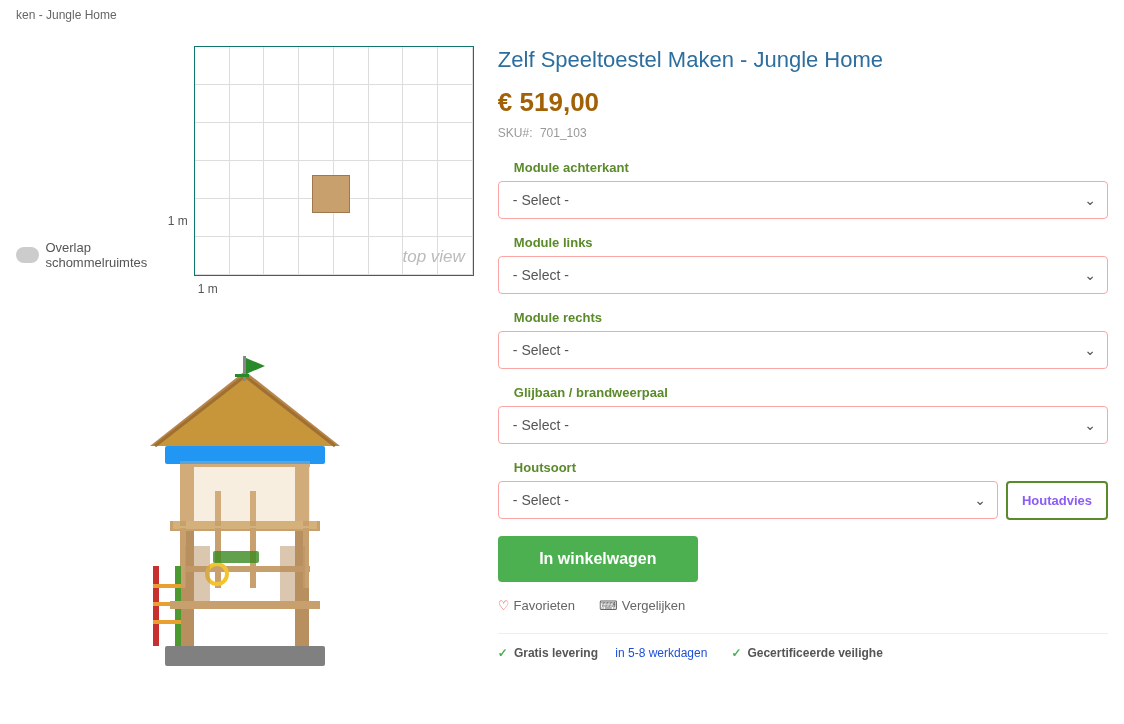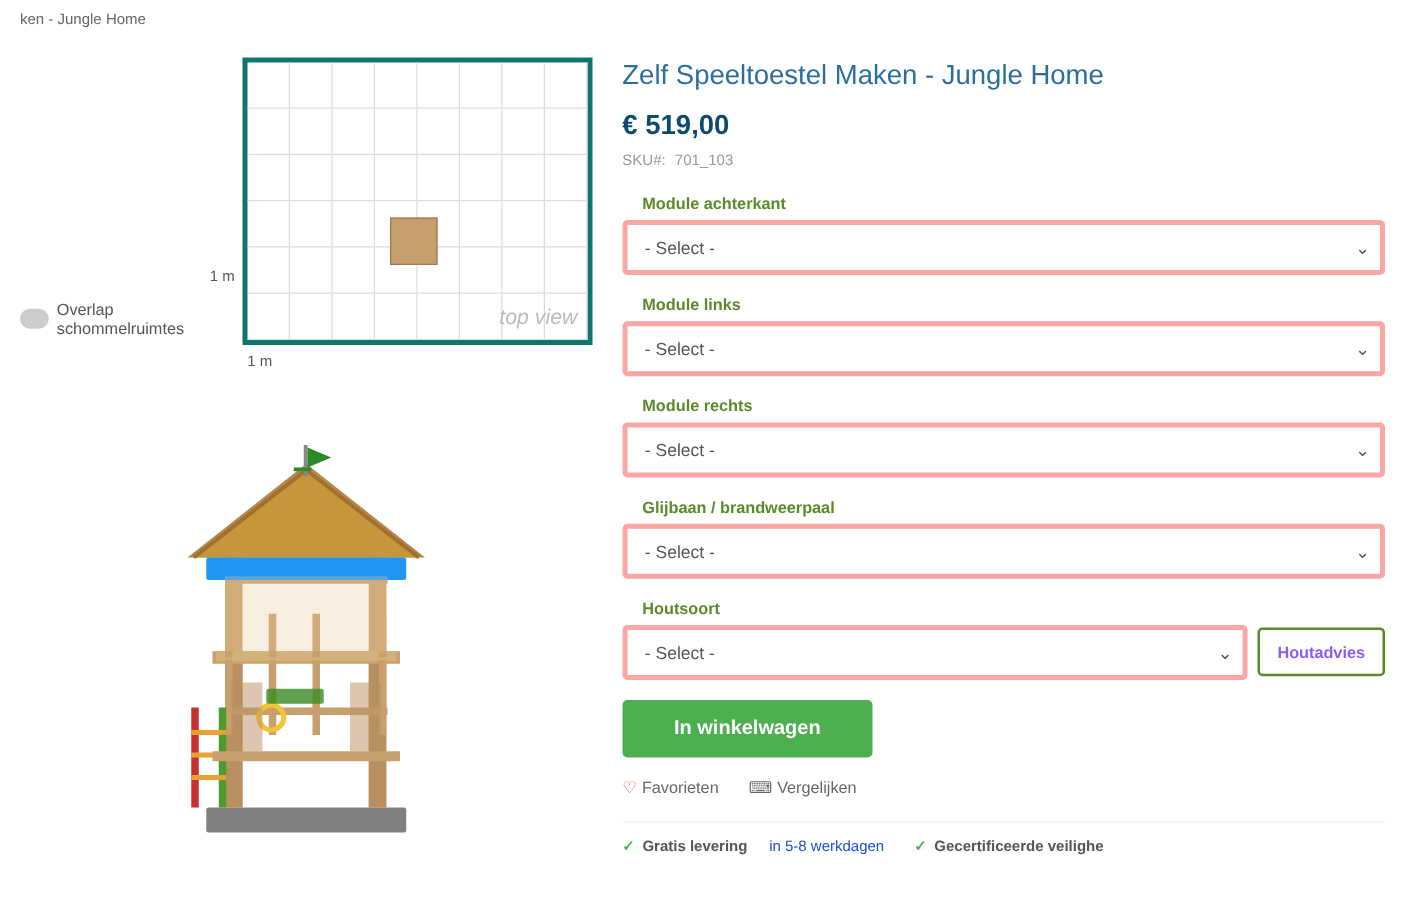--- a/index.html
+++ b/index.html
@@ -64,22 +64,22 @@
 
     .product-title {
       font-size: 22px;
       color: #2c6e9e;
       font-weight: normal;
       margin-bottom: 12px;
       line-height: 1.3;
     }
 
     .price {
-      font-size: 22px;
-      color: #0c4a6e;
+      font-size: 26px;
+      color: #a16207;
       font-weight: bold;
       margin-bottom: 8px;
     }
 
     .sku {
       font-size: 12px;
       color: #999;
       margin-bottom: 20px;
     }
 
@@ -103,21 +103,21 @@
     }
 
     .select-wrapper {
       flex: 1;
       position: relative;
     }
 
     .select-field {
       width: 100%;
       padding: 10px 14px;
-      border: 4px solid #fca5a5;
+      border: 1px solid #fca5a5;
       border-radius: 4px;
       appearance: none;
       background: #fff;
       font-size: 14px;
       color: #555;
       cursor: pointer;
     }
 
     .select-chevron {
       position: absolute;
@@ -244,21 +244,21 @@
   <div class="left-panel">
 
     <div class="top-view-area">
       <div class="overlap-label">
         <span class="overlap-toggle"></span>
         <span>Overlap schommelruimtes</span>
       </div>
       <div style="position:relative;margin-left:28px;">
         <span class="dim-label-side">1 m</span>
         <div class="top-view-wrapper">
-          <div style="position:absolute;inset:0;border:4px solid #0f766e;background:#fff;padding-left:16px;">
+          <div style="position:absolute;inset:0;border:1px solid #0f766e;background:#fff;padding-left:16px;">
             <div class="grid-container">
 
               <div class="grid-item"></div>
               <div class="grid-item"></div>
               <div class="grid-item"></div>
               <div class="grid-item"></div>
               <div class="grid-item"></div>
               <div class="grid-item"></div>
               <div class="grid-item"></div>
               <div class="grid-item"></div>

